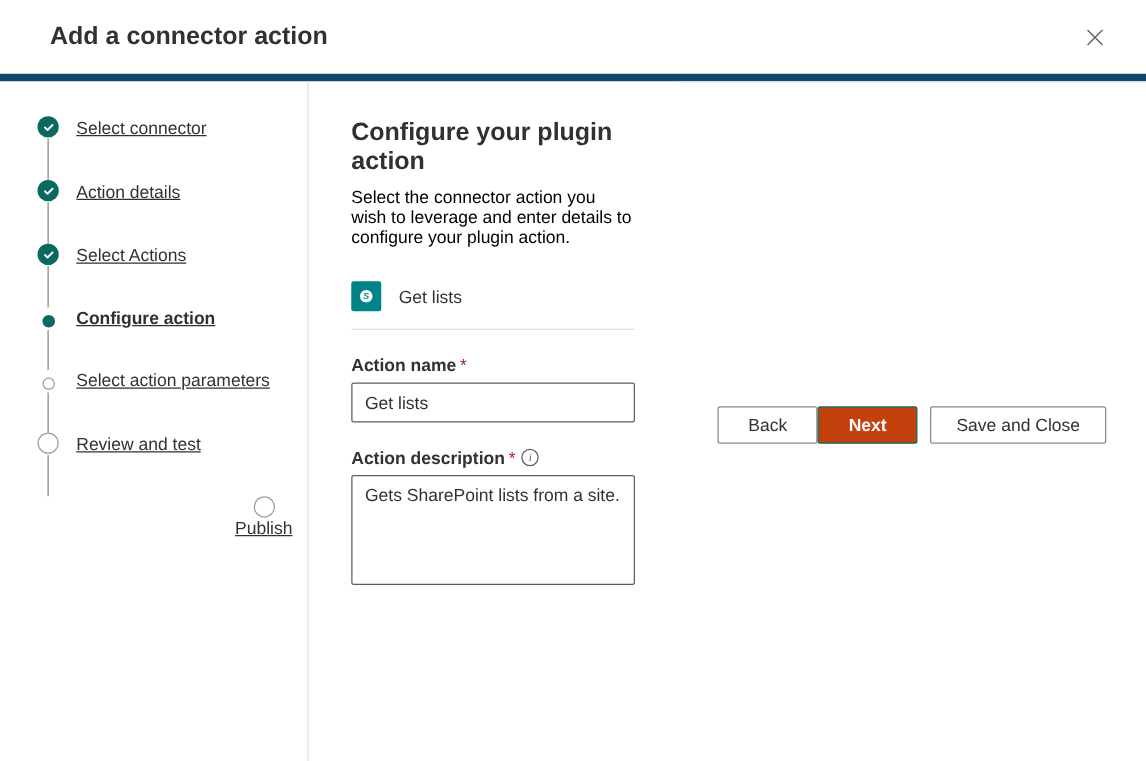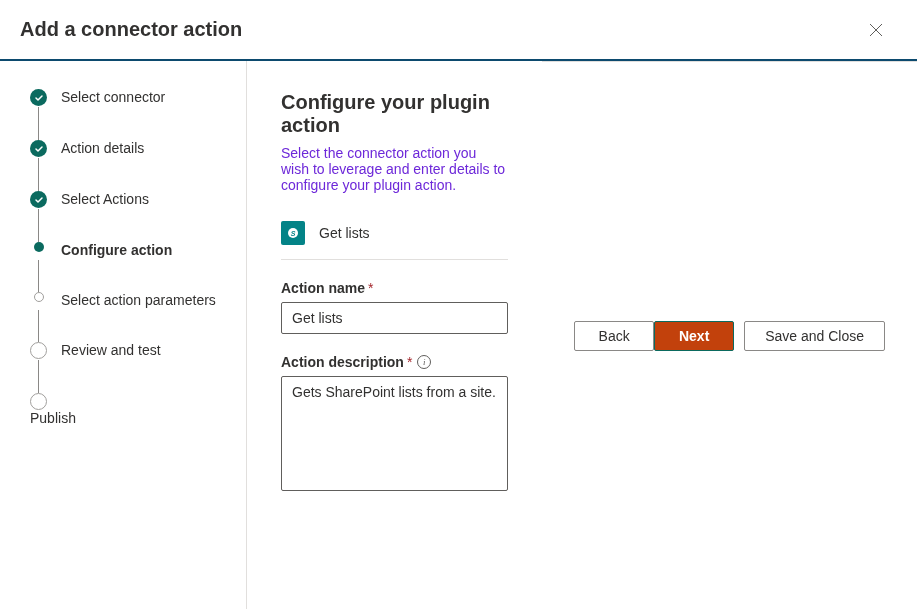--- a/index.html
+++ b/index.html
@@ -11,22 +11,22 @@
       width: 917px;
       height: 609px;
       overflow: hidden;
     }
 
     
     .header {
       display: flex;
       justify-content: space-between;
       align-items: center;
-      padding: 18px 30px 18px 20px;
-      border-bottom: 2px solid #0c4a6e;
+      padding: 18px 30px 18px 40px;
+      border-bottom: 6px solid #0c4a6e;
       gap: 12px;
     }
     .header-title {
       font-size: 20px;
       font-weight: 600;
       color: #323130;
     }
     .close-btn {
       background: none;
       border: none;
@@ -45,23 +45,24 @@
 
     
     .sidebar {
       width: 247px;
       border-right: 1px solid #e1dfdd;
       padding: 28px 12px 0 30px;
       position: relative;
     }
     .step {
       display: flex;
-      align-items: flex-start;
+      align-items: flex-end;
       position: relative;
       padding-bottom: 34px;
+      text-decoration: underline;
     }
     .step:last-child { padding-bottom: 0; flex-direction: column; }
     .step::after {
       content: "";
       position: absolute;
       left: 8px;
       top: 18px;
       bottom: 0px;
       width: 1px;
       background: #8a8886;
@@ -127,21 +128,21 @@
       flex: 1;
       overflow-y: auto;
     }
     .page-title {
       font-size: 20px;
       font-weight: 600;
       margin-bottom: 8px;
     }
     .page-subtitle {
       font-size: 14px;
-      color: #6d28d9;
+      color: #000000;
       margin-bottom: 28px;
     }
 
     .connector-row {
       display: flex;
       align-items: center;
       padding-bottom: 14px;
       border-bottom: 1px solid #e1dfdd;
       margin-bottom: 20px;
     }
@@ -205,21 +206,21 @@
       width: 100%;
       border: 1px solid #605e5c;
       border-radius: 2px;
       padding: 7px 10px;
       font-size: 14px;
       font-family: inherit;
       color: #323130;
       outline: none;
     }
     .textarea-input {
-      height: 115px;
+      height: 88px;
       resize: none;
     }
 
     
     .footer {
       border-top: 1px solid #e1dfdd;
       padding: 13px 32px;
       display: flex;
       align-items: center;
       justify-content: space-between;

